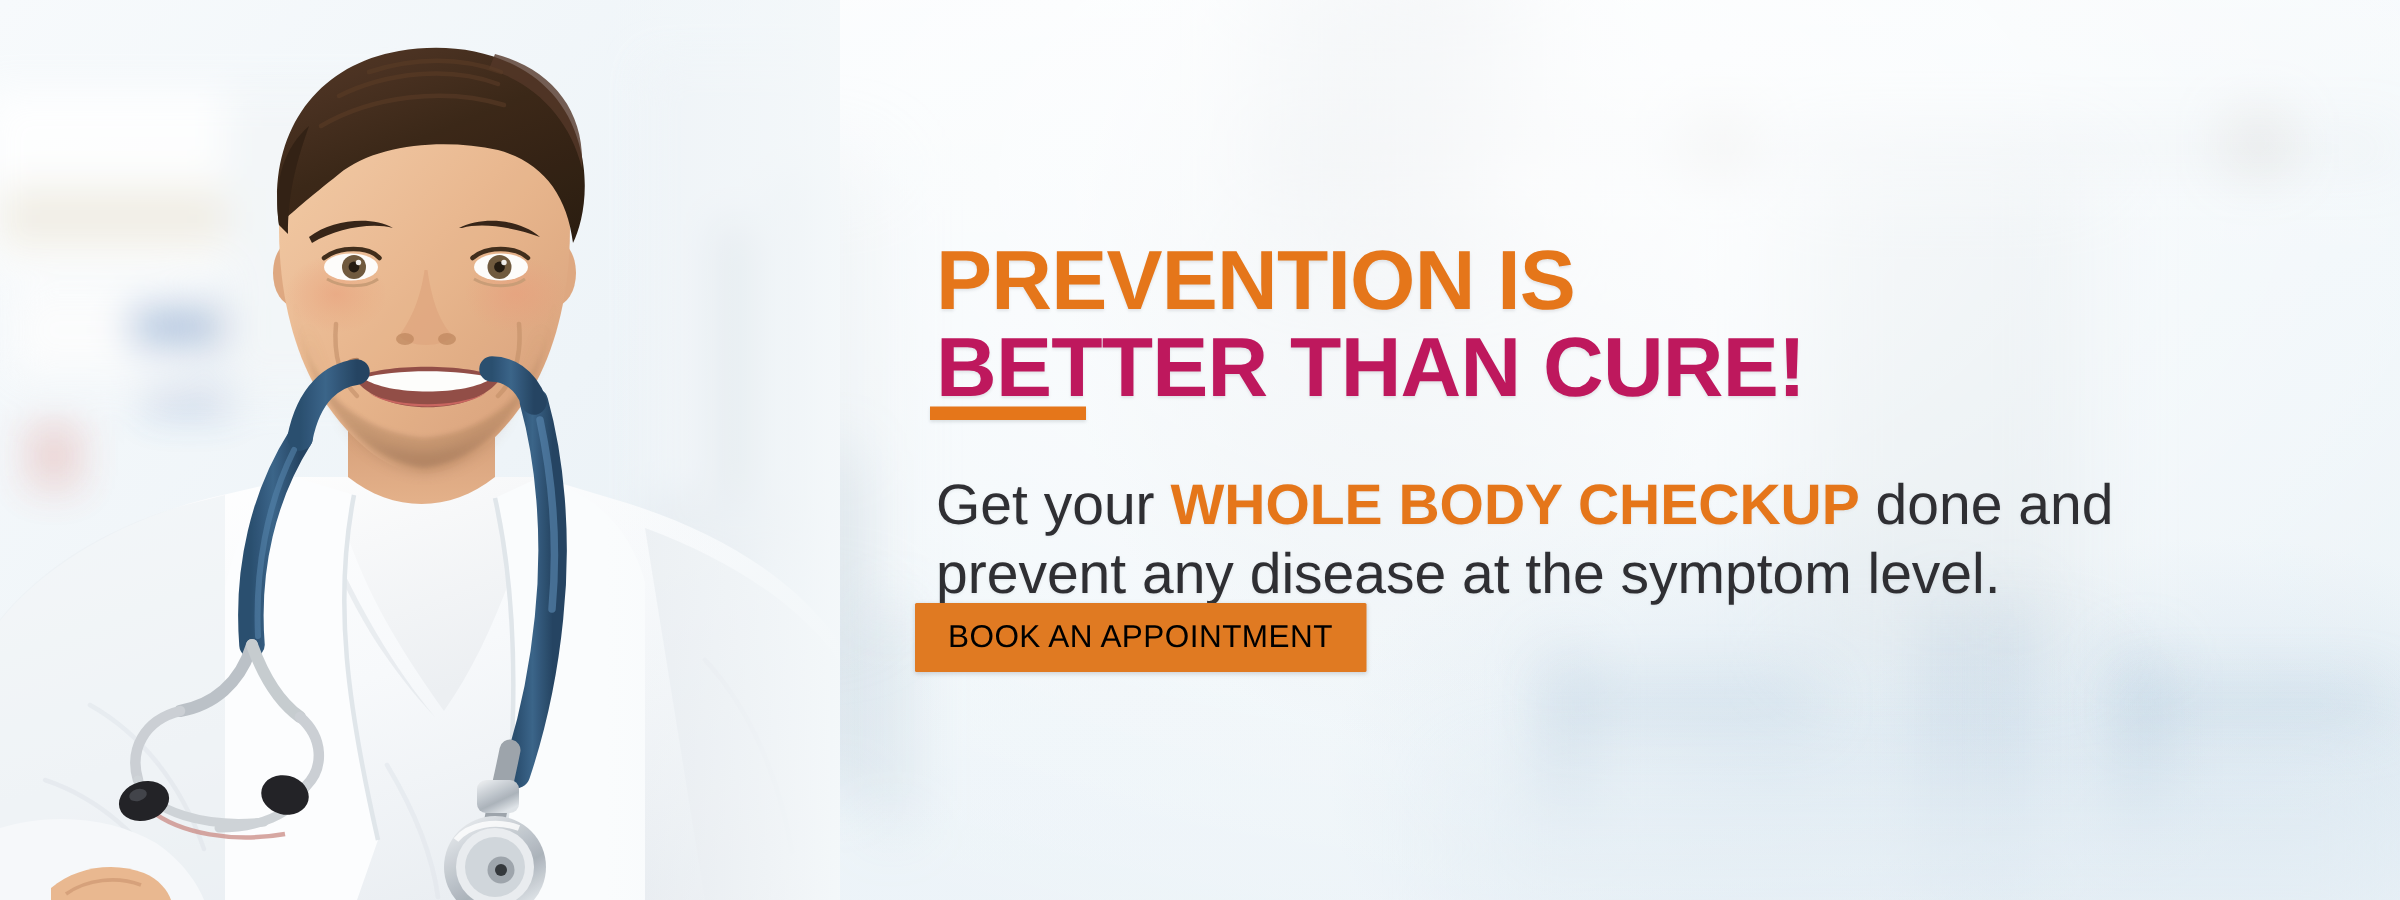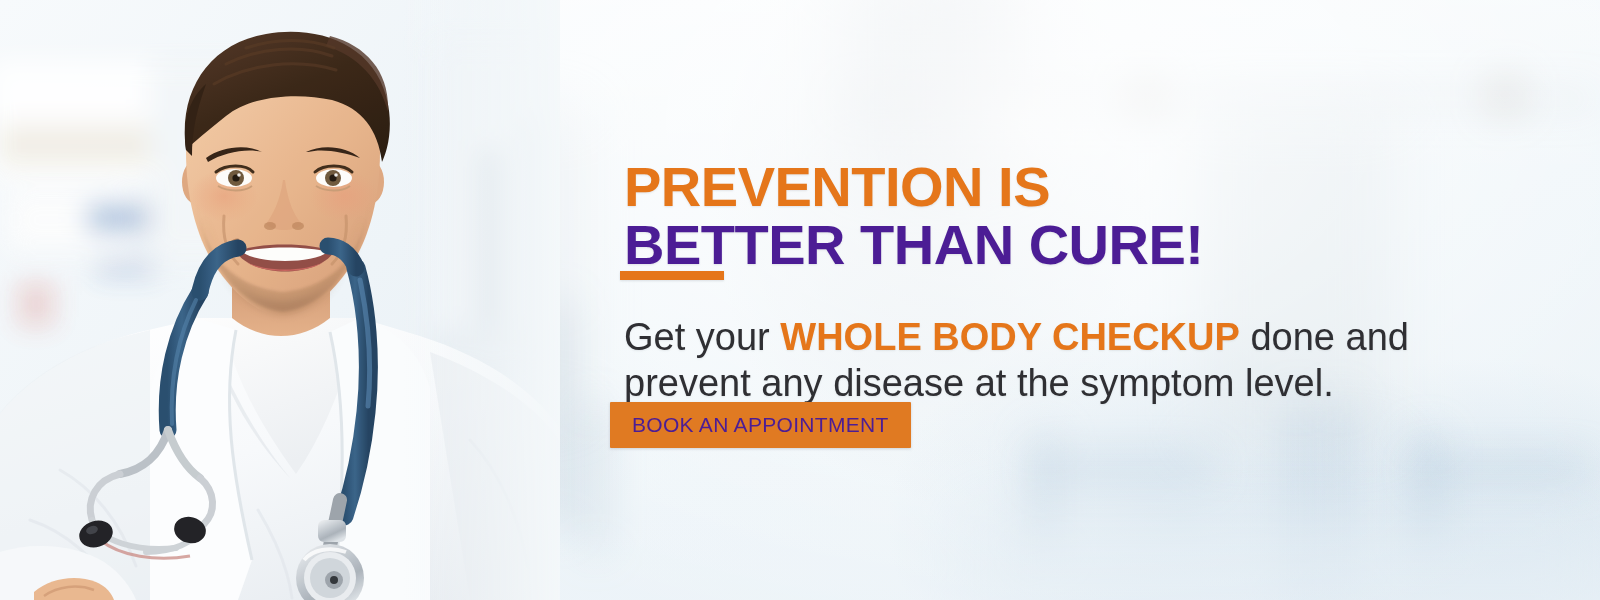--- a/index.html
+++ b/index.html
@@ -121,21 +121,21 @@
   .cta {
     position: absolute;
     top: 402px;
     left: 2px;
     display: inline-block;
     padding: 0 22px;
     height: 46px;
     line-height: 46px;
     border: none;
     border-radius: 1px;
-    color: #4c1d95;
+    color: #000000;
     font-family: "Liberation Sans", sans-serif;
     font-size: 21px;
     font-weight: normal;
     letter-spacing: 0.3px;
     cursor: pointer;
     box-shadow: 0 1px 3px rgba(110,120,130,0.28);
     white-space: nowrap;
   }
 </style>
 </head>
@@ -357,21 +357,21 @@
 
       <rect x="0" y="0" width="560" height="600" fill="#ffffff" opacity="0.04"></rect>
     </svg>
     <div class="photo-fade"></div>
   </div>
 
   <div class="copy">
 
     <h1 class="headline">
       <span class="line1" style="color:#e5761a;">PREVENTION IS</span>
-      <span class="line2" style="color:#4c1d95;">BETTER THAN CURE!</span>
+      <span class="line2" style="color:#be185d;">BETTER THAN CURE!</span>
     </h1>
 
     <div class="divider" style="background:#e5761a;"></div>
 
     <p class="subhead"><span>Get your </span><span class="hl" style="color:#e5761a;">WHOLE BODY CHECKUP</span><span> done and prevent any disease at the symptom level.</span></p>
 
     <button class="cta" type="button" style="background:#e07a22;">BOOK AN APPOINTMENT</button>
   </div>
 
 </div>

